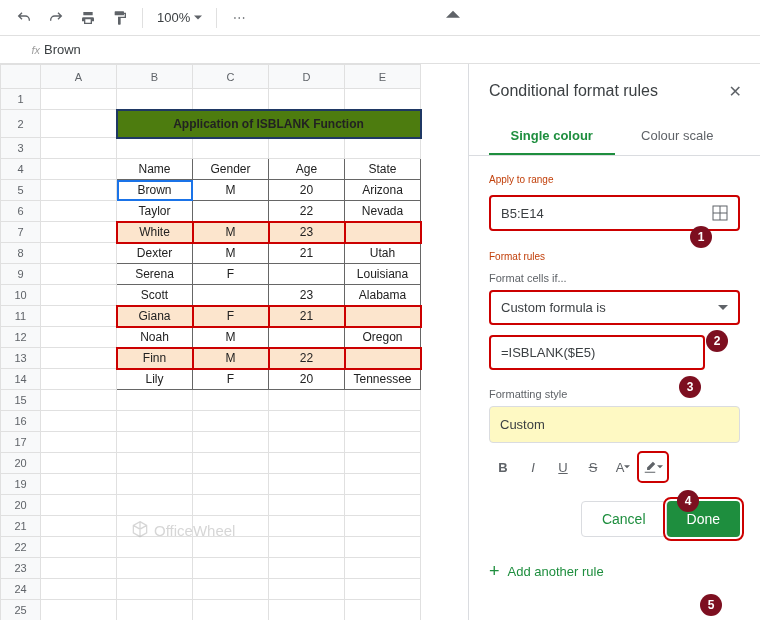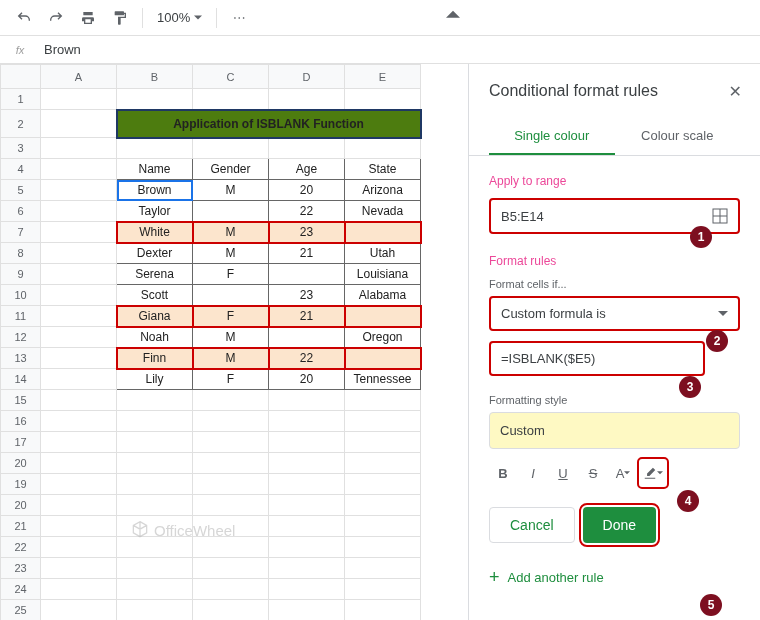--- a/index.html
+++ b/index.html
@@ -3,52 +3,52 @@
 <meta charset="utf-8">
 <style>
 *{box-sizing:border-box;margin:0;padding:0;font-family:Arial,sans-serif}
 body{width:760px;height:620px;background:#fff;overflow:hidden;position:relative;font-size:13px;color:#3c4043}
 .toolbar{height:36px;border-bottom:1px solid #e0e0e0;display:flex;align-items:center;padding:0 10px;gap:4px}
 .t-btn{width:28px;height:28px;display:flex;align-items:center;justify-content:center;border-radius:3px;color:#5f6368;cursor:pointer}
 .t-sep{width:1px;height:20px;background:#e0e0e0;margin:0 4px}
 .zoom{font-size:13px;color:#3c4043;padding:0 6px;display:flex;align-items:center;gap:4px}
 .fx-bar{height:28px;border-bottom:1px solid #e0e0e0;display:flex;align-items:center}
 .cell-ref{width:100px;padding:0 10px;font-size:13px;color:#3c4043;border-right:1px solid #e0e0e0;height:100%;display:flex;align-items:center}
-.fx-label{width:40px;text-align:center;font-style:italic;color:#9e9e9e;font-size:11px}
+.fx-label{width:40px;text-align:right;font-style:italic;color:#9e9e9e;font-size:11px}
 .fx-val{font-size:13px;color:#3c4043;padding-left:4px}
 .main{display:flex;height:556px}
 .sheet-area{flex:1;overflow:hidden;position:relative}
 .grid{border-collapse:collapse;font-size:12px}
 .grid th{background:#f8f9fa;border:1px solid #e0e0e0;font-weight:normal;color:#5f6368;font-size:11px}
 .grid .col-h{height:24px;min-width:76px}
 .grid .row-h{width:40px;height:21px;text-align:center}
 .grid .corner{width:40px;height:24px;background:#f8f9fa}
 .grid td{border:1px solid #e0e0e0;height:21px;min-width:76px;padding:0 4px;text-align:center;font-size:12px;color:#222}
 .title-cell{background:#4d7c0f;font-weight:bold;font-size:15px;color:#1f3864;border:2px solid #1f3864!important;height:28px!important}
 .hdr-cell{font-weight:normal;background:#fff}
 .hl{background:#fce5cd}
 .watermark{position:absolute;bottom:80px;left:130px;color:#bbb;font-size:15px;display:flex;align-items:center;gap:4px;opacity:.6}
 .panel{width:292px;border-left:1px solid #dadce0;padding:18px 20px;position:relative;overflow:hidden}
 .panel-title{font-size:16px;color:#3c4043;margin-bottom:18px}
 .close-x{position:absolute;right:18px;top:18px;color:#5f6368;cursor:pointer;font-size:16px}
 .tabs{display:flex;border-bottom:1px solid #dadce0;margin:0 -20px 18px;padding:0 20px}
 .tab{flex:1;text-align:center;padding:10px 0;font-size:13px;color:#5f6368;cursor:pointer}
-.tab.active{color:#1e8e3e;border-bottom:2px solid #1e8e3e;font-weight:400}
-.section-label{font-size:12px;color:#ec4899;margin-bottom:10px}
+.tab.active{color:#1e8e3e;border-bottom:2px solid #1e8e3e;font-weight:700}
+.section-label{font-size:10px;color:#c2410c;margin-bottom:10px}
 .sub-label{font-size:11px;color:#5f6368;margin-bottom:6px}
 .range-box{border:1px solid #dadce0;border-radius:4px;padding:8px 10px;display:flex;align-items:center;justify-content:space-between;margin-bottom:20px}
 .range-box.red{border:2.5px solid #c00}
 .dropdown{border:1px solid #dadce0;border-radius:4px;padding:8px 10px;display:flex;align-items:center;justify-content:space-between;margin-bottom:10px;font-size:13px}
 .dropdown.red{border:2.5px solid #c00}
 .formula-box{border:2.5px solid #c00;border-radius:4px;padding:8px 10px;margin-bottom:18px;width:216px;font-size:13px}
 .style-preview{background:#fef9c3;border:1px solid #dadce0;border-radius:4px;padding:10px;margin-bottom:10px;font-size:13px}
 .fmt-toolbar{display:flex;gap:2px;align-items:center;margin-bottom:20px}
 .fmt-btn{width:28px;height:28px;display:flex;align-items:center;justify-content:center;border-radius:3px;color:#5f6368;font-size:13px;cursor:pointer}
 .fmt-btn.red-b{outline:2.5px solid #c00}
-.buttons{display:flex;gap:8px;margin-bottom:16px}
+.buttons{display:flex;justify-content:flex-end;gap:0;margin-bottom:16px}
 .btn{padding:9px 20px;border-radius:4px;font-size:14px;cursor:pointer;border:1px solid #dadce0;background:#fff;color:#1e8e3e}
 .btn.primary{background:#1e8e3e;color:#fff;border:none}
 .btn.primary.red-b{outline:2.5px solid #c00;outline-offset:2px}
 .add-rule{color:#1e8e3e;font-size:13px;cursor:pointer;display:flex;align-items:center;gap:8px;padding:8px 0}
 .callout{position:absolute;width:22px;height:22px;border-radius:50%;background:#7d0f20;color:#fff;font-size:12px;display:flex;align-items:center;justify-content:center;font-weight:bold}
 .collapse{position:absolute;right:300px;top:8px;color:#5f6368}
 svg{display:block}
 </style>
 </head>
 <body>

